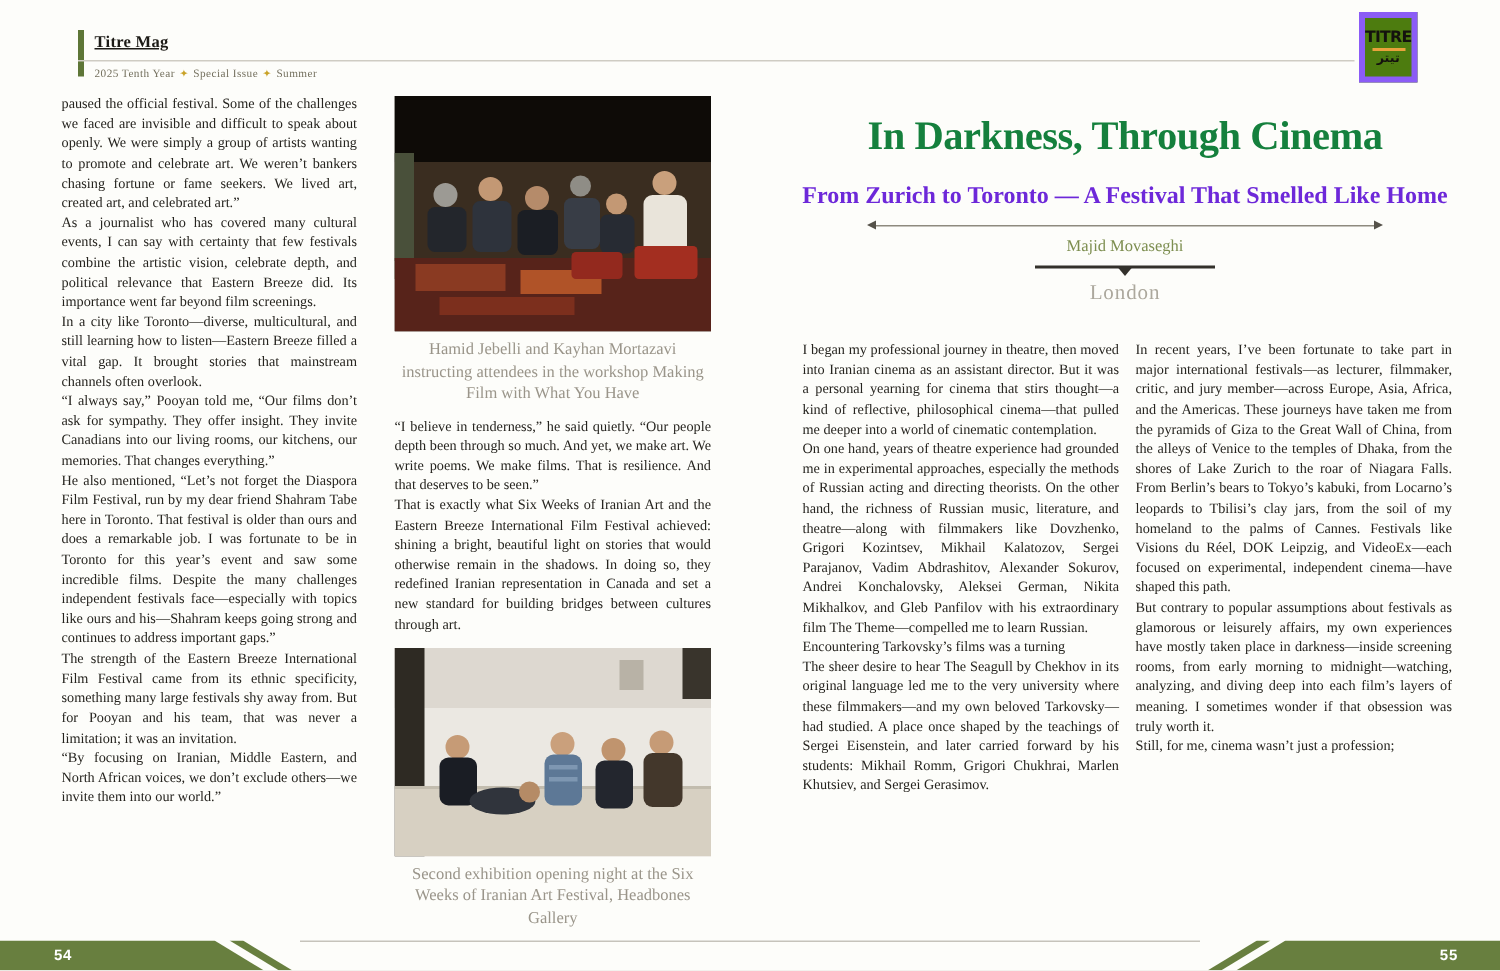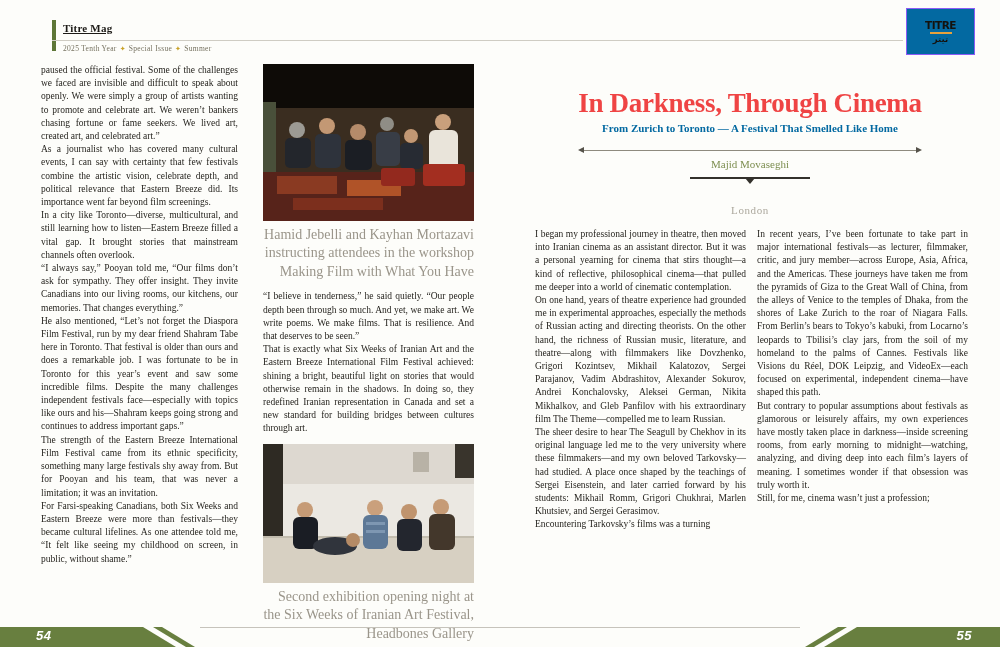--- a/index.html
+++ b/index.html
@@ -7,53 +7,53 @@
     position:relative;width:1000px;height:647px;background:#fdfdfa;
     font-family:"Liberation Serif","DejaVu Serif",serif;color:#26241f;
     overflow:hidden;margin:0 auto;
   }
   
   .green-bar{position:absolute;left:52px;top:20px;width:4px;height:31px;background:#5e7637;}
   .masthead{position:absolute;left:63px;top:22px;font-size:11px;font-weight:bold;letter-spacing:.2px;color:#1c1a16;text-decoration:underline;}
   .header-rule{position:absolute;left:52px;top:40px;width:851px;height:1px;background:#cfccc3;}
   .issue-line{position:absolute;left:63px;top:44px;font-size:7.5px;color:#75715f;letter-spacing:.3px;}
   .issue-line .sep{color:#c9a227;font-size:7px;padding:0 3px;}
-  .logo{position:absolute;left:906px;top:8px;width:69px;height:47px;box-sizing:border-box;
-    border:1px solid #8b5cf6;background:#0369a1;display:flex;flex-direction:column;
+  .logo{position:absolute;left:906px;top:8px;width:39px;height:47px;box-sizing:border-box;
+    border:4px solid #8b5cf6;background:#4d7c0f;display:flex;flex-direction:column;
     align-items:center;justify-content:center;gap:1px;}
   .logo-latin{font-family:"DejaVu Sans",sans-serif;font-weight:bold;font-size:10.5px;letter-spacing:-.5px;color:#14120e;line-height:1;}
   .logo-dash{width:22px;height:2px;background:#e8a23c;}
   .logo-persian{font-family:"DejaVu Sans",sans-serif;font-weight:bold;font-size:8.5px;color:#14120e;line-height:1;}
   
   .col{position:absolute;font-size:9.5px;line-height:13.2px;text-align:justify;}
   .par{margin:0;}
   .photo{display:block;width:100%;}
-  .caption{font-size:14px;line-height:1.32;color:#9a958a;text-align:right;margin-top:5px;}
+  .caption{font-size:11px;line-height:1.32;color:#9a958a;text-align:center;margin-top:5px;}
   
   .article-head{position:absolute;left:530px;top:0;width:440px;text-align:center;}
-  .article-title{position:absolute;top:88px;left:0;width:100%;font-size:27px;font-weight:bold;
-    letter-spacing:-.3px;color:#ef4444;}
-  .article-subtitle{position:absolute;top:122px;left:0;width:100%;font-size:11px;font-weight:600;color:#0369a1;}
+  .article-title{position:absolute;top:75px;left:0;width:100%;font-size:27px;font-weight:bold;
+    letter-spacing:-.3px;color:#15803d;}
+  .article-subtitle{position:absolute;top:122px;left:0;width:100%;font-size:16px;font-weight:600;color:#6d28d9;}
   .divider{position:absolute;top:147px;left:48px;width:344px;height:7px;}
   .divider .line{position:absolute;top:3px;left:6px;right:6px;height:1px;background:#8e8a7e;}
   .divider .arr{position:absolute;top:0;width:0;height:0;border-top:3.5px solid transparent;border-bottom:3.5px solid transparent;}
   .divider .arr.left{left:0;border-right:6px solid #55524a;}
   .divider .arr.right{right:0;border-left:6px solid #55524a;}
   .author-name{position:absolute;top:158px;left:0;width:100%;font-size:11px;color:#7d8e50;}
   .author-rule{position:absolute;top:177px;left:160px;width:120px;height:1.5px;background:#33312b;}
   .down-tri{position:absolute;top:178px;left:215px;width:0;height:0;
     border-left:5px solid transparent;border-right:5px solid transparent;border-top:6px solid #33312b;}
-  .location{position:absolute;top:204px;left:0;width:100%;font-size:11px;color:#aca89d;letter-spacing:.6px;}
+  .location{position:absolute;top:188px;left:0;width:100%;font-size:14px;color:#aca89d;letter-spacing:.6px;}
   
   .footer-rule{position:absolute;left:200px;bottom:19px;width:600px;height:1px;background:#c6c3bb;}
   .banner{position:absolute;bottom:0;height:20px;width:210px;}
   .banner.left{left:0;}
   .banner.right{right:0;}
   .page-num{position:absolute;bottom:4px;font-family:"Liberation Sans",sans-serif;
-    font-size:13px;font-weight:bold;color:#fff;letter-spacing:.5px;font-style:italic;}
+    font-size:10px;font-weight:bold;color:#fff;letter-spacing:.5px;}
   .page-num.l{left:36px;}
   .page-num.r{right:28px;}
 </style>
 </head>
 <body>
 
 <div class="spread">
 
   <div class="green-bar"></div>
   <div class="masthead">Titre Mag</div>
@@ -65,21 +65,21 @@
     <span class="logo-persian">تیتر</span>
   </div>
 
   <div class="col" style="left:41px;top:64px;width:197px;">
     <p class="par">paused the official festival. Some of the challenges we faced are invisible and difficult to speak about openly. We were simply a group of artists wanting to promote and celebrate art. We weren’t bankers chasing fortune or fame seekers. We lived art, created art, and celebrated art.”</p>
     <p class="par">As a journalist who has covered many cultural events, I can say with certainty that few festivals combine the artistic vision, celebrate depth, and political relevance that Eastern Breeze did. Its importance went far beyond film screenings.</p>
     <p class="par">In a city like Toronto—diverse, multicultural, and still learning how to listen—Eastern Breeze filled a vital gap. It brought stories that mainstream channels often overlook.</p>
     <p class="par">“I always say,” Pooyan told me, “Our films don’t ask for sympathy. They offer insight. They invite Canadians into our living rooms, our kitchens, our memories. That changes everything.”</p>
     <p class="par">He also mentioned, “Let’s not forget the Diaspora Film Festival, run by my dear friend Shahram Tabe here in Toronto. That festival is older than ours and does a remarkable job. I was fortunate to be in Toronto for this year’s event and saw some incredible films. Despite the many challenges independent festivals face—especially with topics like ours and his—Shahram keeps going strong and continues to address important gaps.”</p>
     <p class="par">The strength of the Eastern Breeze International Film Festival came from its ethnic specificity, something many large festivals shy away from. But for Pooyan and his team, that was never a limitation; it was an invitation.</p>
-    <p class="par">For Farsi-speaking Canadians, both Six Weeks and Eastern Breeze were more than festivals—they became cultural lifelines. As one attendee told me, “It felt like seeing my childhood on screen, in public, without shame.”</p>
+    <p class="par">“By focusing on Iranian, Middle Eastern, and North African voices, we don’t exclude others—we invite them into our world.”</p>
   </div>
 
   <div class="col" style="left:263px;top:64px;width:211px;">
     <svg class="photo" width="211" height="157" viewBox="0 0 211 157" preserveAspectRatio="none">
       <rect width="211" height="157" fill="#251c13"></rect>
       <rect width="211" height="44" fill="#0e0b07"></rect>
       <rect y="44" width="211" height="66" fill="#3a2d20"></rect>
       <rect x="0" y="38" width="13" height="84" fill="#49503a"></rect>
       <rect y="108" width="211" height="49" fill="#57231a"></rect>
       <rect x="14" y="112" width="60" height="18" fill="#8a3a22"></rect>
@@ -139,22 +139,22 @@
     </div>
     <div class="author-name">Majid Movaseghi</div>
     <div class="author-rule"></div>
     <div class="down-tri"></div>
     <div class="location">London</div>
   </div>
 
   <div class="col" style="left:535px;top:228px;width:211px;">
     <p class="par">I began my professional journey in theatre, then moved into Iranian cinema as an assistant director. But it was a personal yearning for cinema that stirs thought—a kind of reflective, philosophical cinema—that pulled me deeper into a world of cinematic contemplation.</p>
     <p class="par">On one hand, years of theatre experience had grounded me in experimental approaches, especially the methods of Russian acting and directing theorists. On the other hand, the richness of Russian music, literature, and theatre—along with filmmakers like Dovzhenko, Grigori Kozintsev, Mikhail Kalatozov, Sergei Parajanov, Vadim Abdrashitov, Alexander Sokurov, Andrei Konchalovsky, Aleksei German, Nikita Mikhalkov, and Gleb Panfilov with his extraordinary film The Theme—compelled me to learn Russian.</p>
+    <p class="par">Encountering Tarkovsky’s films was a turning</p>
     <p class="par">The sheer desire to hear The Seagull by Chekhov in its original language led me to the very university where these filmmakers—and my own beloved Tarkovsky—had studied. A place once shaped by the teachings of Sergei Eisenstein, and later carried forward by his students: Mikhail Romm, Grigori Chukhrai, Marlen Khutsiev, and Sergei Gerasimov.</p>
-    <p class="par">Encountering Tarkovsky’s films was a turning</p>
   </div>
 
   <div class="col" style="left:757px;top:228px;width:211px;">
     <p class="par">In recent years, I’ve been fortunate to take part in major international festivals—as lecturer, filmmaker, critic, and jury member—across Europe, Asia, Africa, and the Americas. These journeys have taken me from the pyramids of Giza to the Great Wall of China, from the alleys of Venice to the temples of Dhaka, from the shores of Lake Zurich to the roar of Niagara Falls. From Berlin’s bears to Tokyo’s kabuki, from Locarno’s leopards to Tbilisi’s clay jars, from the soil of my homeland to the palms of Cannes. Festivals like Visions du Réel, DOK Leipzig, and VideoEx—each focused on experimental, independent cinema—have shaped this path.</p>
     <p class="par">But contrary to popular assumptions about festivals as glamorous or leisurely affairs, my own experiences have mostly taken place in darkness—inside screening rooms, from early morning to midnight—watching, analyzing, and diving deep into each film’s layers of meaning. I sometimes wonder if that obsession was truly worth it.</p>
     <p class="par">Still, for me, cinema wasn’t just a profession;</p>
   </div>
 
   <div class="footer-rule"></div>
   <svg class="banner left" width="210" height="20" viewBox="0 0 210 20">

